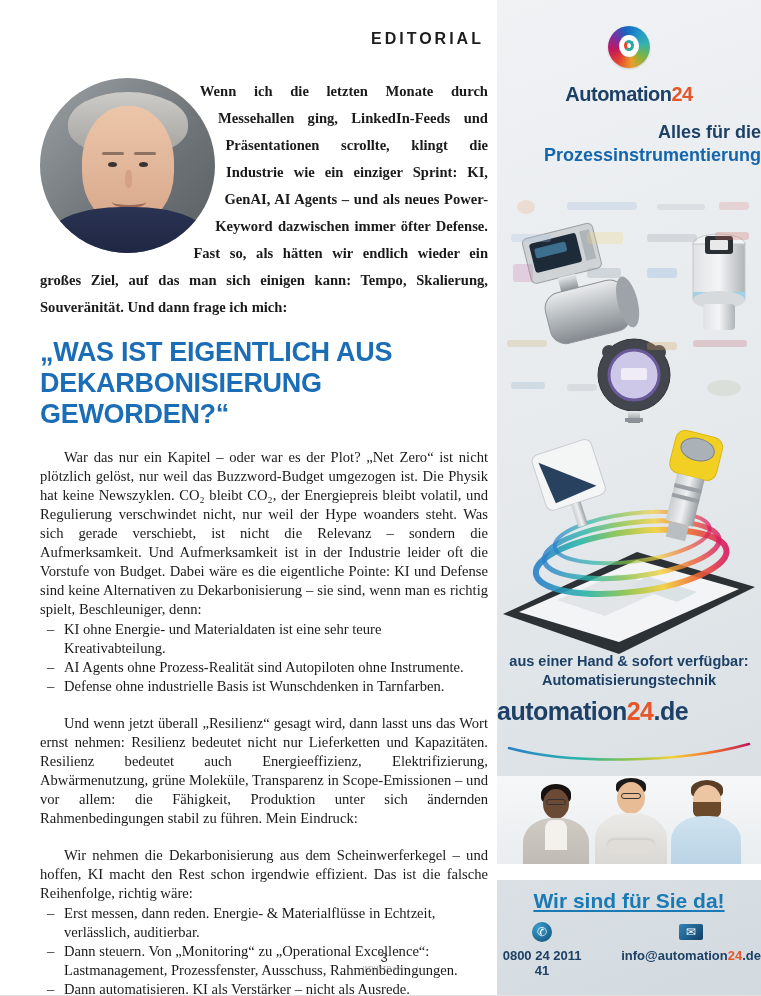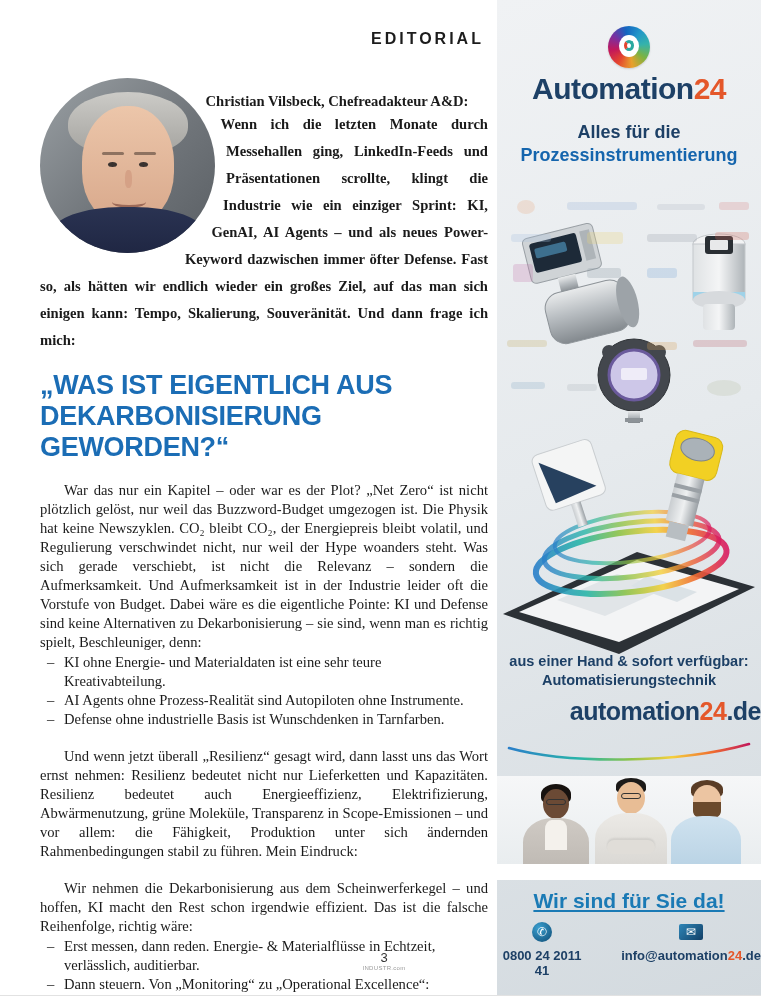--- a/index.html
+++ b/index.html
@@ -39,33 +39,33 @@
   .folio .num { font-size:13px; color:#333; }
   .folio .slug { font-size:6px; color:#9a9a9a; letter-spacing:0.3px; }
 
   
   .ad { position:absolute; left:497px; top:0; width:264px; height:996px; background:linear-gradient(160deg,#f0f2f4 0%,#e6eaed 45%,#d3dadf 100%); font-family:"Liberation Sans",sans-serif; overflow:hidden; }
 
   .logo-block { position:absolute; top:26px; left:0; width:100%; text-align:center; }
   .logo-swirl { position:relative; width:42px; height:42px; margin:0 auto; border-radius:50%; background:conic-gradient(from 215deg,#e4452e,#c2185b,#7b2fa0,#1565c0,#2196c9,#35b3ab,#7cb342,#e8a02c,#e4452e); box-shadow:0 1px 2px rgba(0,0,0,0.15); }
   .logo-swirl .hole { position:absolute; left:11px; top:9px; width:20px; height:22px; border-radius:50%; background:#fff; }
   .logo-swirl .dot { position:absolute; left:16px; top:14px; width:10px; height:11px; border-radius:50%; border:3px solid #2aa9a0; border-left-color:#e4452e; }
-  .wordmark { margin-top:4px; font-size:30px; font-weight:bold; letter-spacing:-0.5px; color:#1d4066; }
+  .wordmark { margin-top:15px; font-size:20px; font-weight:bold; letter-spacing:-0.5px; color:#1d4066; }
   .wordmark .num { color:#e4572a; }
 
-  .tagline { position:absolute; top:122px; left:0; width:100%; text-align:center; color:#1d4066; }
+  .tagline { position:absolute; top:122px; left:0; width:100%; text-align:right; color:#1d4066; }
   .tagline .l1 { font-size:18px; font-weight:600; }
   .tagline .l2 { font-size:18px; font-weight:bold; color:#1565ad; margin-top:2px; }
 
   .collage { position:absolute; top:192px; left:0; width:264px; height:232px; }
   .collage .pill { position:absolute; border-radius:3px; opacity:0.28; }
   .scene { position:absolute; top:424px; left:0; width:264px; height:234px; }
 
   .offer { position:absolute; top:652px; left:0; width:100%; text-align:center; color:#1d4066; font-weight:bold; font-size:14.5px; line-height:19px; }
-  .domain { position:absolute; top:697px; left:0; width:100%; text-align:right; font-size:25px; font-weight:bold; color:#1d4066; letter-spacing:-0.5px; }
+  .domain { position:absolute; top:697px; left:0; width:100%; text-align:left; font-size:25px; font-weight:bold; color:#1d4066; letter-spacing:-0.5px; }
   .domain .num { color:#e4572a; }
   .swoosh { position:absolute; top:740px; left:0; width:264px; height:26px; }
 
   .people { position:absolute; top:776px; left:0; width:264px; height:104px; }
   .photo-area { position:relative; width:100%; height:88px; background:linear-gradient(#f6f7f8,#e9edef); overflow:hidden; }
   .white-strip { width:100%; height:16px; background:#fff; }
   .person { position:absolute; }
   .head { position:absolute; border-radius:50%; }
   .hairp { position:absolute; border-radius:50% 50% 30% 30%; }
   .bodyp { position:absolute; border-radius:45% 45% 0 0; }
@@ -94,21 +94,20 @@
         <div class="hair"></div>
         <div class="face"></div>
         <div class="brow l"></div>
         <div class="brow r"></div>
         <div class="eye l"></div>
         <div class="eye r"></div>
         <div class="nose"></div>
         <div class="mouth"></div>
         <div class="shoulders"></div>
       </div>
-      <p class="author-lead">Christian Vilsbeck, Chefreadakteur A&amp;D:</p>
       <p class="author-intro">Wenn ich die letzten Monate durch Messehallen ging, LinkedIn-Feeds und Präsentationen scrollte, klingt die Industrie wie ein einziger Sprint: KI, GenAI, AI Agents – und als neues Power-Keyword dazwischen immer öfter Defense. Fast so, als hätten wir endlich wieder ein großes Ziel, auf das man sich einigen kann: Tempo, Skalierung, Souveränität. Und dann frage ich mich:</p>
     </div>
 
     <h1 class="headline"><span>„WAS IST EIGENTLICH AUS</span><br><span>DEKARBONISIERUNG GEWORDEN?“</span></h1>
 
     <p class="para">War das nur ein Kapitel – oder war es der Plot? „Net Zero“ ist nicht plötzlich gelöst, nur weil das Buzzword-Budget umgezogen ist. Die Physik hat keine Newszyklen. CO₂ bleibt CO₂, der Energiepreis bleibt volatil, und Regulierung verschwindet nicht, nur weil der Hype woanders steht. Was sich gerade verschiebt, ist nicht die Relevanz – sondern die Aufmerksamkeit. Und Aufmerksamkeit ist in der Industrie leider oft die Vorstufe von Budget. Dabei wäre es die eigentliche Pointe: KI und Defense sind keine Alternativen zu Dekarbonisierung – sie sind, wenn man es richtig spielt, Beschleuniger, denn:</p>
 
     <div class="bullets">
       <div class="bullet">
           <span class="marker">–</span>

